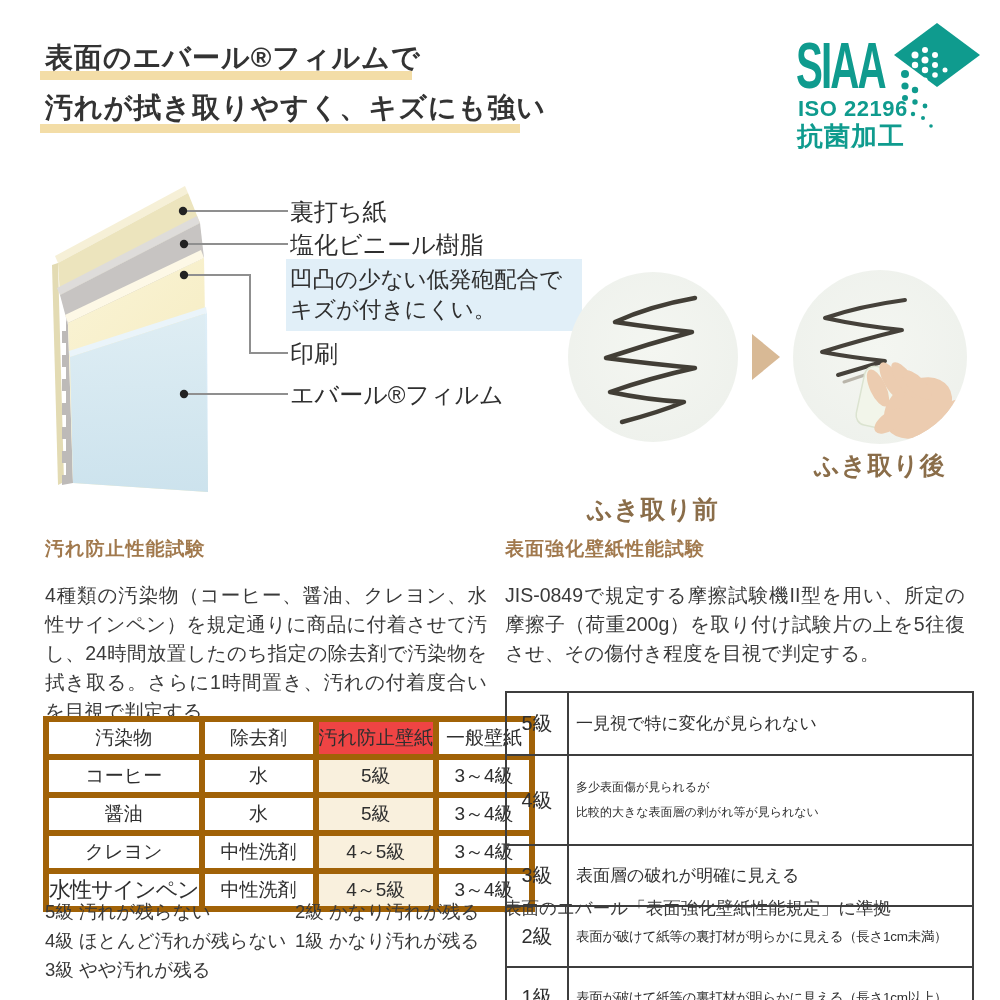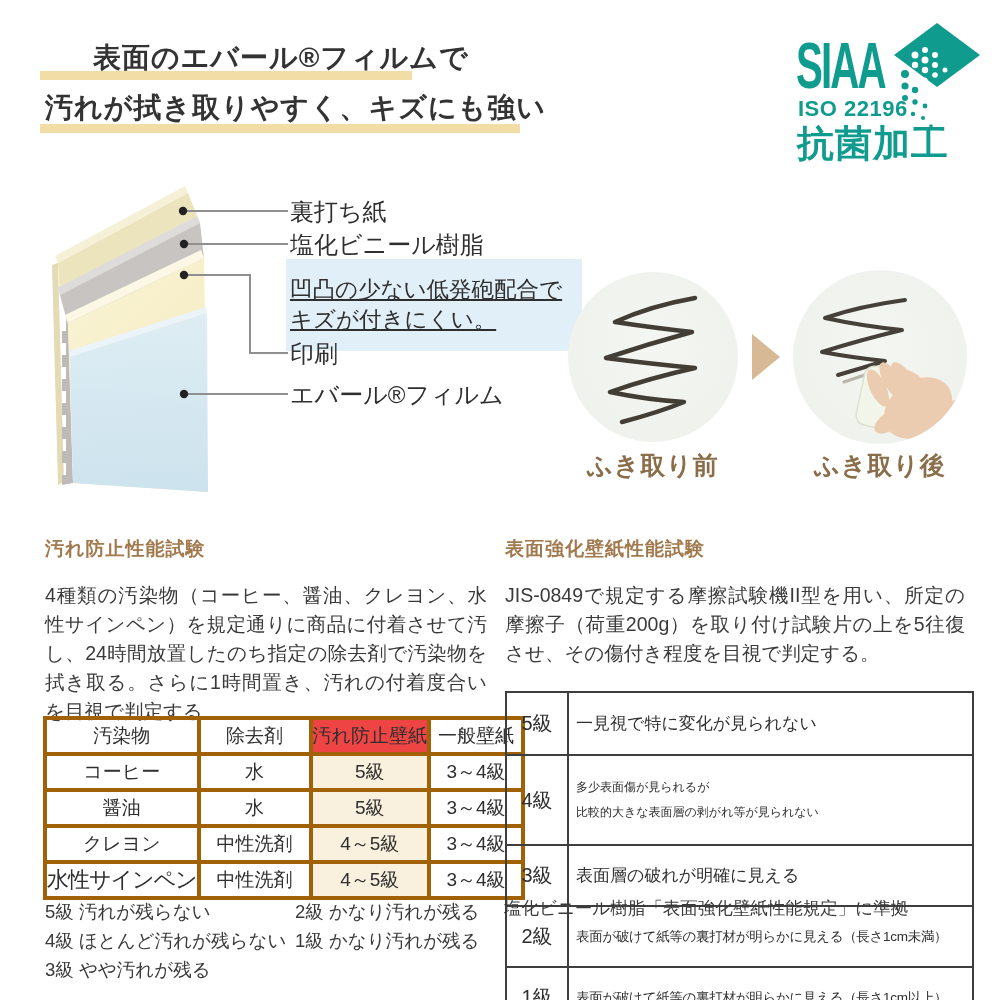--- a/index.html
+++ b/index.html
@@ -10,45 +10,45 @@
   .title{position:absolute;left:45px;font-size:28px;font-weight:bold;color:#333;
          letter-spacing:1px;line-height:30px;white-space:nowrap;z-index:2;}
   .hl{position:absolute;height:9px;background:#f3dda7;z-index:1;}
   .hl1{left:40px;top:71px;width:372px;}
   .hl2{left:40px;top:124px;width:480px;}
 
   
   .siaa-brand{position:absolute;left:796px;top:36px;font-size:64px;font-weight:bold;color:#0f9b8e;
               letter-spacing:-3px;line-height:60px;transform:scaleX(0.63);transform-origin:left top;}
   .siaa-iso{position:absolute;left:798px;top:96px;font-size:22px;font-weight:bold;color:#0f9b8e;letter-spacing:0.5px;}
-  .siaa-label{position:absolute;left:797px;top:119px;font-size:37px;font-weight:bold;color:#0f9b8e;letter-spacing:1px;}
+  .siaa-label{position:absolute;left:797px;top:119px;font-size:26px;font-weight:bold;color:#0f9b8e;letter-spacing:1px;}
 
   
   .dlabel{position:absolute;left:290px;font-size:24px;color:#2f2f2f;white-space:nowrap;line-height:28px;}
   .note-box{position:absolute;left:286px;top:259px;width:288px;background:#e1eff8;
-            padding:16px 4px;font-size:22.5px;line-height:30px;color:#2f2f2f;white-space:nowrap;text-decoration:underline;}
+            padding:6px 4px;font-size:22.5px;line-height:30px;color:#2f2f2f;white-space:nowrap;}
 
   
   .wipe-label{position:absolute;top:449px;width:200px;text-align:center;
               font-size:25px;font-weight:bold;color:#8a6d49;letter-spacing:1px;}
-  .wipe-before{left:553px;}
+  .wipe-before{left:553px;margin-top:44px;}
   .wipe-after{left:780px;}
 
   
   .sec-head{position:absolute;top:536px;font-size:19px;font-weight:bold;color:#a1794d;letter-spacing:1px;}
   .sec-body{position:absolute;top:581px;font-size:19.5px;line-height:29px;color:#3a3a3a;text-align:justify;}
   .sec-head.l,.sec-body.l{left:45px;}
   .sec-head.r,.sec-body.r{left:505px;}
   .sec-body.l{width:442px;}
   .sec-body.r{width:460px;}
 
   
   table{border-collapse:collapse;table-layout:fixed;}
   .stain-table{position:absolute;left:43px;top:716px;}
-  .stain-table th,.stain-table td{border:4px solid #a16207;height:32px;padding:0;
+  .stain-table th,.stain-table td{border:6px solid #a16207;height:32px;padding:0;
       text-align:center;font-size:19px;font-weight:normal;color:#2f2f2f;white-space:nowrap;overflow:hidden;}
   .stain-table .c0{width:110px;}.stain-table .c1{width:108px;border-radius:6px;}
   .stain-table .c2{width:110px;}.stain-table .c3{width:90px;}
   .stain-table th.feat{background:#ef4444;}
   .stain-table td.feat{background:#f9f0dd;}
   .stain-table td.tight{font-size:22px;letter-spacing:-1px;}
 
   .legend{position:absolute;top:897px;font-size:18.5px;line-height:29px;color:#3a3a3a;white-space:nowrap;}
   .legend.c1{left:45px;}
   .legend.c2{left:295px;}
@@ -68,21 +68,21 @@
 
   svg{position:absolute;display:block;}
 </style>
 </head>
 <body>
 
 <div class="page">
 
   <div class="hl hl1"></div>
   <div class="hl hl2"></div>
-  <div class="title" style="top:43px;margin-left:48px;">表面のエバール®フィルムで</div>
+  <div class="title" style="top:43px;">表面のエバール®フィルムで</div>
   <div class="title" style="top:93px;">汚れが拭き取りやすく、キズにも強い</div>
 
   <div class="siaa-brand">SIAA</div>
   <svg style="left:885px;top:22px;" width="100" height="115" viewBox="0 0 100 115">
     <polygon points="52,1 95,33 52,65 9,33" fill="#0f9b8e"></polygon>
     <g fill="#ffffff">
       <circle cx="30" cy="33" r="3.5"></circle>
         <circle cx="30" cy="43" r="3.2"></circle>
         <circle cx="30" cy="53" r="2.8"></circle>
       <circle cx="40" cy="28" r="3"></circle>
@@ -270,15 +270,15 @@
       <td class="g">2級</td>
       <td class="d">表面が破けて紙等の裏打材が明らかに見える（長さ1cm未満）</td>
     </tr>
     <tr class="h31 small">
       <td class="g">1級</td>
       <td class="d">表面が破けて紙等の裏打材が明らかに見える（長さ1cm以上）</td>
     </tr>
   </tbody>
     </table>
 
-  <div class="footnote">塩化ビニール樹脂「表面強化壁紙性能規定」に準拠</div>
+  <div class="footnote">表面のエバール「表面強化壁紙性能規定」に準拠</div>
 
 </div>
 
 </body></html>

